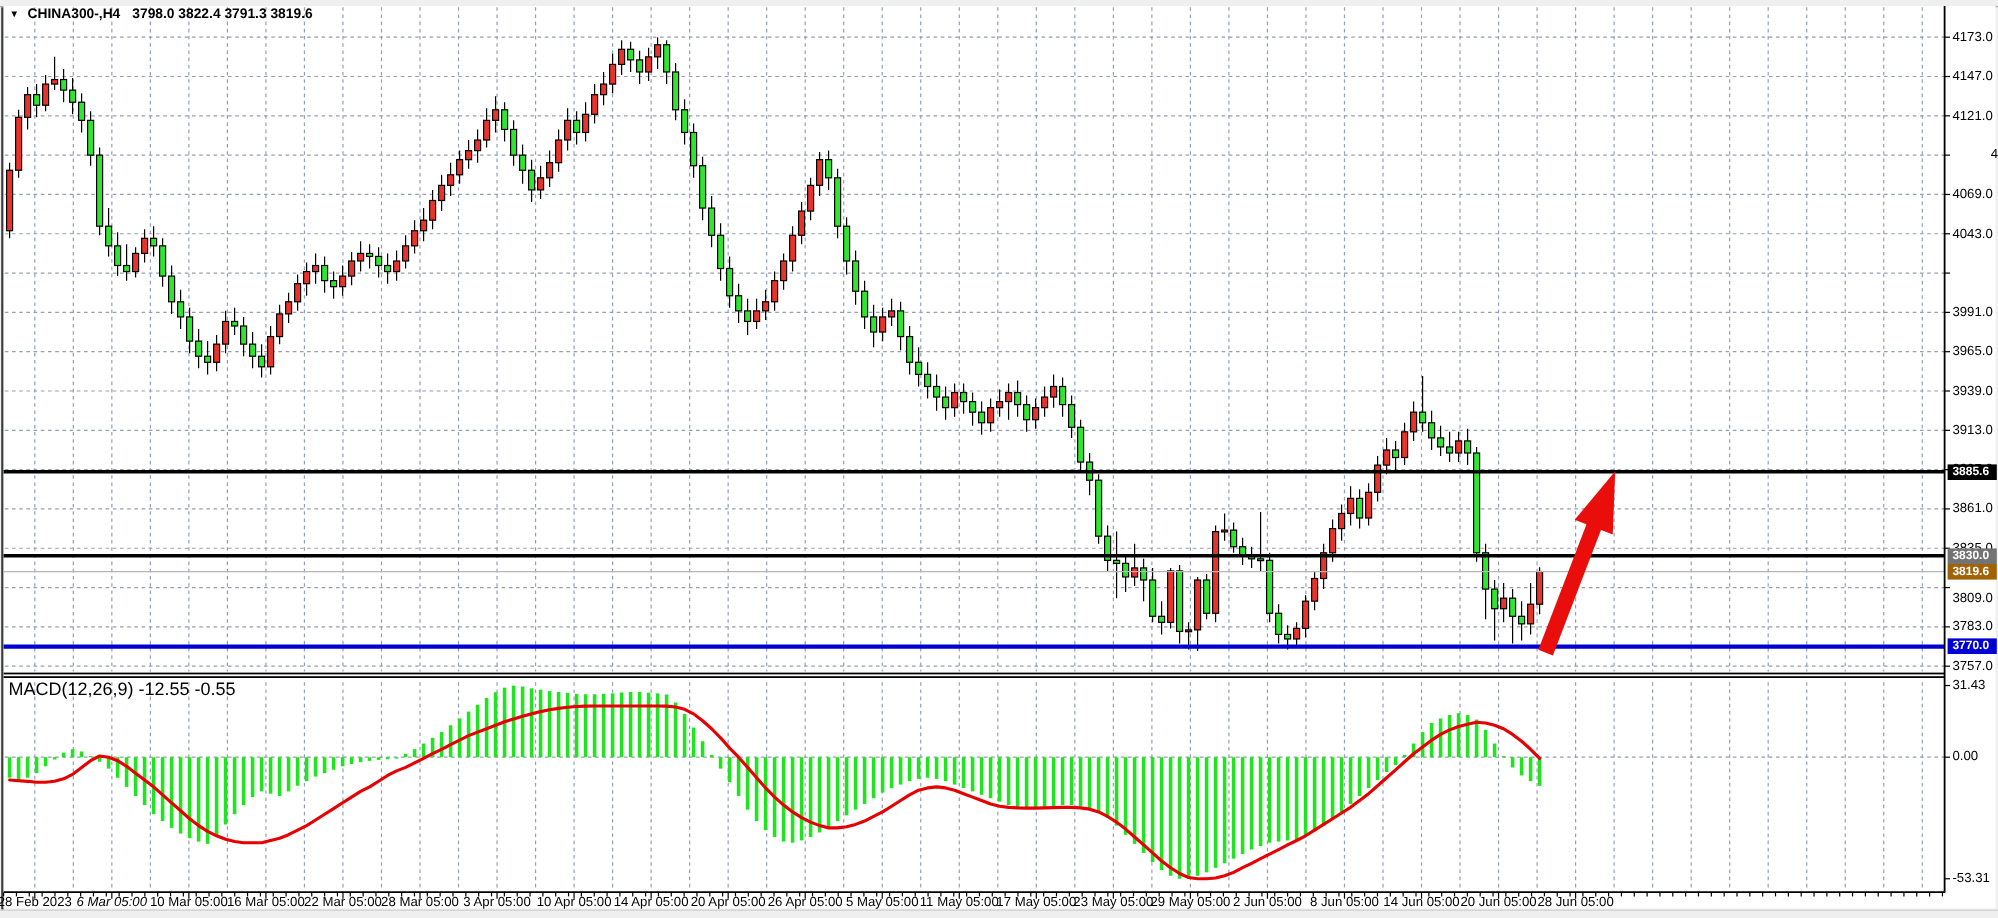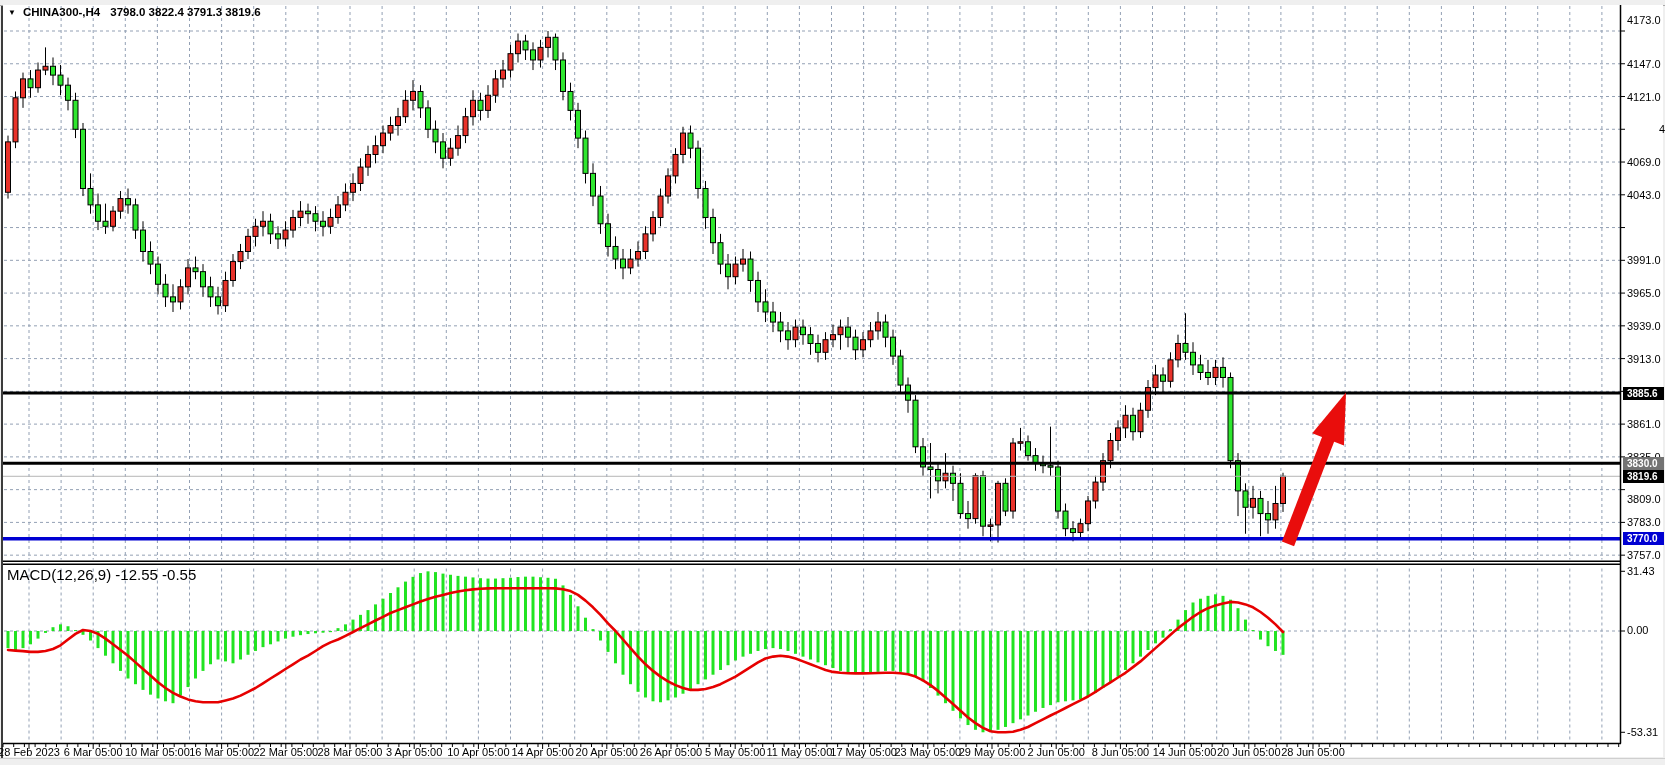--- a/index.html
+++ b/index.html
@@ -881,41 +881,41 @@
     <span id="dd">▼</span><span id="sym">CHINA300-,H4</span><span id="ohlc">3798.0 3822.4 3791.3 3819.6</span>
   </div>
 
   <div id="macd-label">MACD(12,26,9) -12.55 -0.55</div>
 
   <div id="macd-max" class="mscale">31.43</div>
   <div id="macd-zero" class="mscale">0.00</div>
   <div id="macd-min" class="mscale">-53.31</div>
 
   <div id="price-axis">
-      <div class="lbl" style="left: 1627px; top: 14px;">4173.0</div>
+      <div class="lbl" style="left: 1627px; top: 25px;">4173.0</div>
       <div class="lbl" style="left: 1627px; top: 57.76px;">4147.0</div>
       <div class="lbl" style="left: 1627px; top: 90.52px;">4121.0</div>
       <div class="lbl" style="left: 1627px; top: 123.28px; margin-left: 32px;">4095.0</div>
       <div class="lbl" style="left: 1627px; top: 156.04px;">4069.0</div>
       <div class="lbl" style="left: 1627px; top: 188.8px;">4043.0</div>
       <div class="lbl" style="left: 1689px; top: 221.56px;">4017.0</div>
       <div class="lbl" style="left: 1627px; top: 254.32px;">3991.0</div>
       <div class="lbl" style="left: 1627px; top: 287.08px;">3965.0</div>
       <div class="lbl" style="left: 1627px; top: 319.84px;">3939.0</div>
       <div class="lbl" style="left: 1627px; top: 352.6px;">3913.0</div>
       <div class="lbl" style="left: 1627px; top: 385.36px;">3887.0</div>
       <div class="lbl" style="left: 1627px; top: 418.12px;">3861.0</div>
       <div class="lbl" style="left: 1627px; top: 450.88px;">3835.0</div>
       <div class="lbl" style="left: 1627px; top: 493px;">3809.0</div>
       <div class="lbl" style="left: 1627px; top: 516.4px;">3783.0</div>
       <div class="lbl" style="left: 1627px; top: 549.16px;">3757.0</div>
     </div>
   <div id="time-axis">
       <div class="date-holder" style="left: 29px;">28 Feb 2023</div>
-      <div class="date-holder" style="left: 93.2px;">6 Mar 05:00</div>
+      <div class="date-holder" style="left: 93.2px; font-style: italic;">6 Mar 05:00</div>
       <div class="date-holder" style="left: 157.4px;">10 Mar 05:00</div>
       <div class="date-holder" style="left: 221.6px;">16 Mar 05:00</div>
       <div class="date-holder" style="left: 285.8px;">22 Mar 05:00</div>
       <div class="date-holder" style="left: 350px;">28 Mar 05:00</div>
       <div class="date-holder" style="left: 414.2px;">3 Apr 05:00</div>
       <div class="date-holder" style="left: 478.4px;">10 Apr 05:00</div>
       <div class="date-holder" style="left: 542.6px;">14 Apr 05:00</div>
       <div class="date-holder" style="left: 606.8px;">20 Apr 05:00</div>
       <div class="date-holder" style="left: 671px;">26 Apr 05:00</div>
       <div class="date-holder" style="left: 735.2px;">5 May 05:00</div>
@@ -925,16 +925,16 @@
       <div class="date-holder" style="left: 992px;">29 May 05:00</div>
       <div class="date-holder" style="left: 1056.2px;">2 Jun 05:00</div>
       <div class="date-holder" style="left: 1120.4px;">8 Jun 05:00</div>
       <div class="date-holder" style="left: 1184.6px;">14 Jun 05:00</div>
       <div class="date-holder" style="left: 1248.8px;">20 Jun 05:00</div>
       <div class="date-holder" style="left: 1313px;">28 Jun 05:00</div>
     </div>
   <div id="badges">
       <div class="badge" style="top: 386.624px; background: rgb(0, 0, 0);">3885.6</div>
       <div class="badge" style="top: 456.68px; background: #737373;">3830.0</div>
-      <div class="badge" style="top: 469.784px; background: #000000;">3819.6</div>
+      <div class="badge" style="top: 469.784px; background: #a16207;">3819.6</div>
       <div class="badge" style="top: 532.28px; background: rgb(0, 0, 210);">3770.0</div>
     </div>
 </div>
 
 </body></html>

